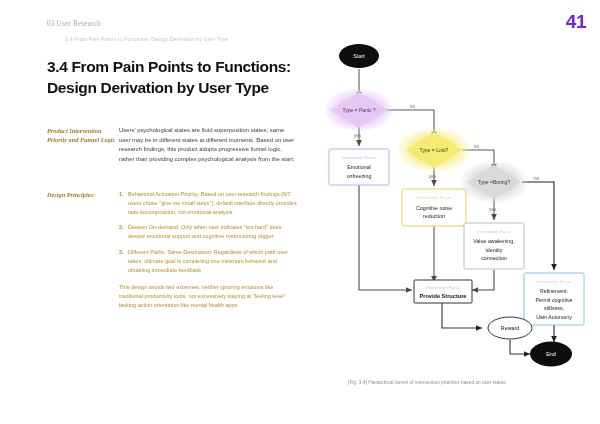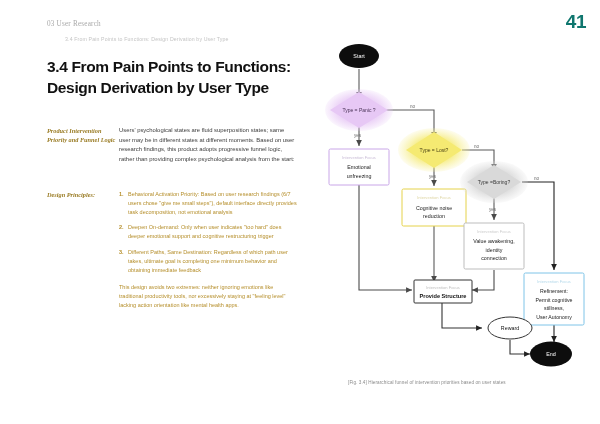--- a/index.html
+++ b/index.html
@@ -16,21 +16,21 @@
     position: absolute; left: 47px; top: 20px;
     font-family: "Liberation Serif", serif;
     font-size: 7.2px; color: #a8a8a8; letter-spacing: .2px;
   }
   .sub-label {
     position: absolute; left: 65px; top: 36px;
     font-size: 5.2px; color: #c4c4c4; letter-spacing: .15px;
   }
   .page-number {
     position: absolute; right: 14px; top: 11px;
-    font-size: 19px; font-weight: 700; color: #0f766e; letter-spacing: -.5px;
+    font-size: 19px; font-weight: 700; color: #6d28d9; letter-spacing: -.5px;
   }
 
   
   .title {
     position: absolute; left: 47px; top: 57px; width: 258px;
     font-size: 15.5px; font-weight: 700; line-height: 1.34; color: #111;
     letter-spacing: -.35px;
   }
 
   

